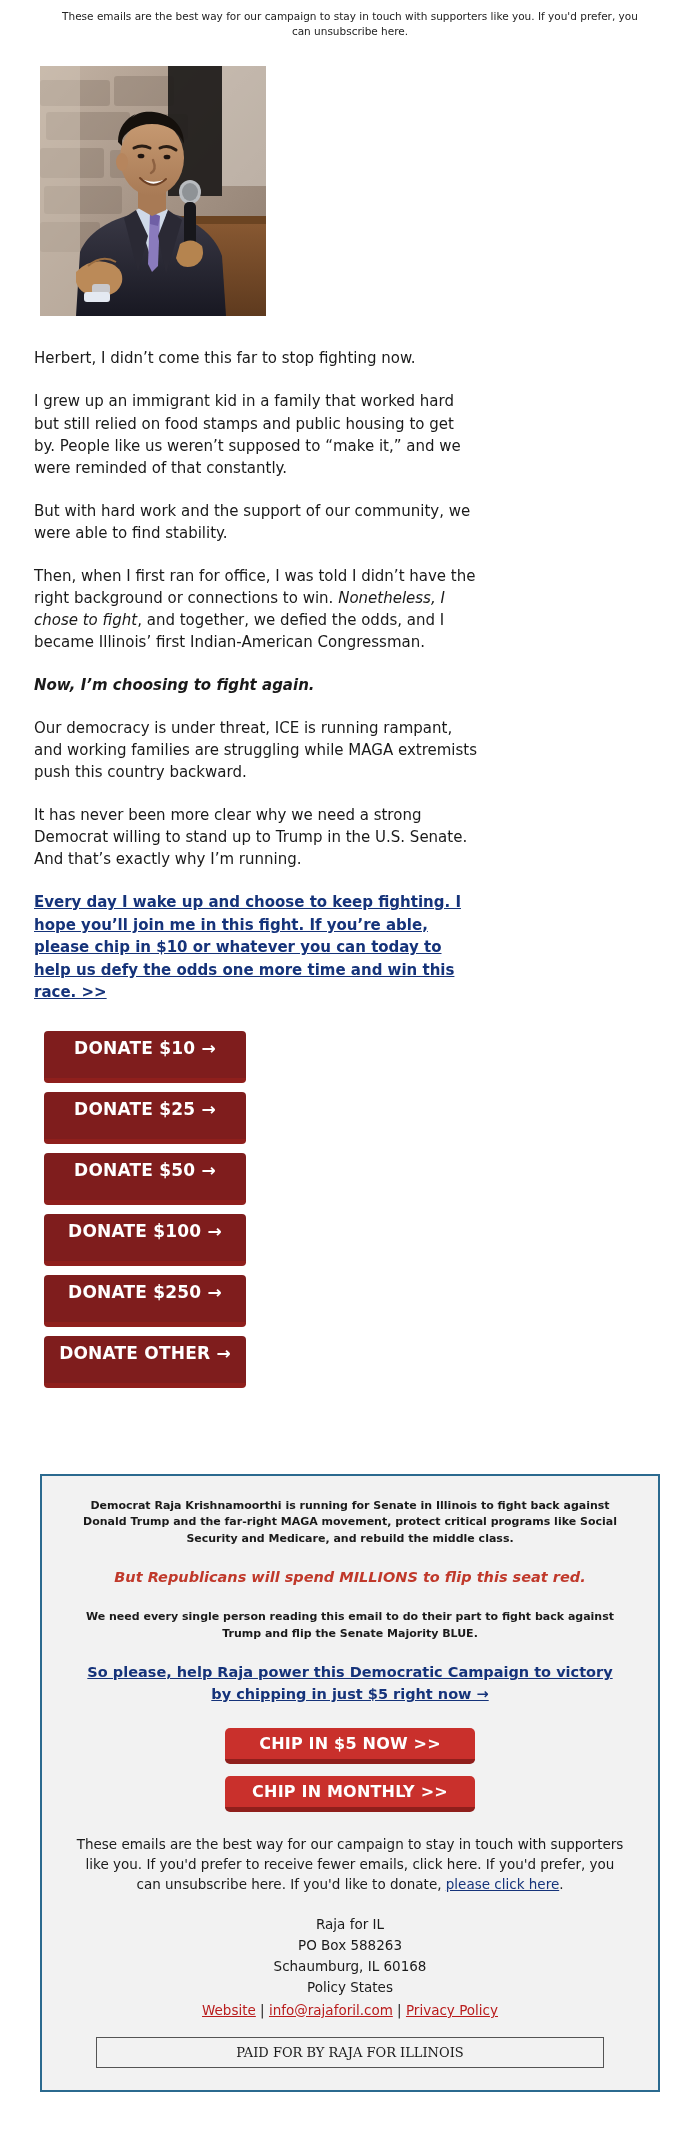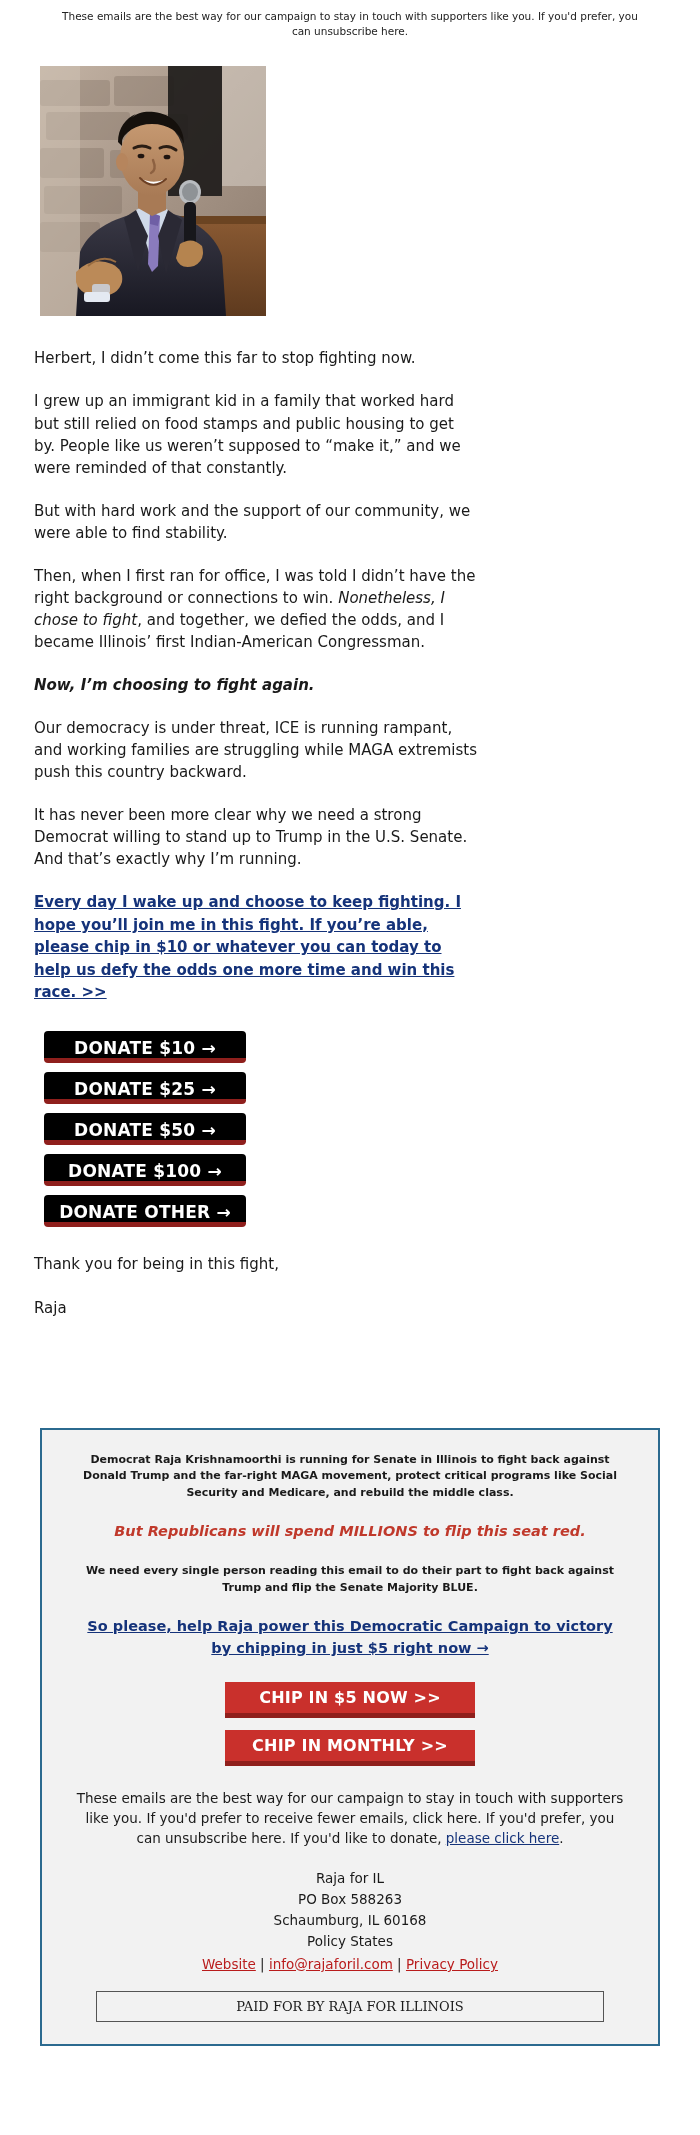--- a/index.html
+++ b/index.html
@@ -82,22 +82,22 @@
   
   .donate-grid {
     padding: 5px 30px 0 44px;
     display: flex;
     flex-wrap: wrap;
     width: 470px;
     gap: 9px 10px;
   }
   .donate-btn {
     width: 202px;
-    height: 32px;
-    background: #000000;
+    height: 52px;
+    background: #7f1d1d;
     border: 0;
     border-bottom: 5px solid #8f1f1c;
     border-radius: 4px;
     color: #ffffff;
     font-family: "DejaVu Sans", "Liberation Sans", sans-serif;
     font-size: 17px;
     font-weight: bold;
     letter-spacing: 0.2px;
     line-height: 35px;
     text-align: center;
@@ -159,21 +159,21 @@
     text-align: center;
     margin-bottom: 12px;
   }
   .chip-btn {
     display: inline-block;
     width: 250px;
     height: 36px;
     background: #c9302c;
     border: 0;
     border-bottom: 5px solid #8f1f1c;
-    border-radius: 0;
+    border-radius: 5px;
     color: #ffffff;
     font-family: "DejaVu Sans", "Liberation Sans", sans-serif;
     font-size: 16px;
     font-weight: bold;
     line-height: 31px;
     text-align: center;
     text-decoration: none;
     cursor: pointer;
     letter-spacing: 0.2px;
   }
@@ -332,27 +332,24 @@
     <p>Our democracy is under threat, ICE is running rampant, and working families are struggling while MAGA extremists push this country backward.</p>
     <p>It has never been more clear why we need a strong Democrat willing to stand up to Trump in the U.S. Senate. And that’s exactly why I’m running.</p>
     <a class="cta-link" href="#">Every day I wake up and choose to keep fighting. I hope you’ll join me in this fight. If you’re able, please chip in $10 or whatever you can today to help us defy the odds one more time and win this race. &gt;&gt;</a>
   </div>
 
   <div class="donate-grid">
     <a class="donate-btn" href="#">DONATE $10 →</a>
     <a class="donate-btn" href="#">DONATE $25 →</a>
     <a class="donate-btn" href="#">DONATE $50 →</a>
     <a class="donate-btn" href="#">DONATE $100 →</a>
+    <a class="donate-btn" href="#">DONATE $250 →</a>
     <a class="donate-btn" href="#">DONATE OTHER →</a>
   </div>
 
-  <div class="signoff">
-    <p>Thank you for being in this fight,</p>
-    <p>Raja</p>
-  </div>
 
   <div class="spacer-big"></div>
 
   <div class="footer-card">
     <p>Democrat Raja Krishnamoorthi is running for Senate in Illinois to fight back against Donald Trump and the far-right MAGA movement, protect critical programs like Social Security and Medicare, and rebuild the middle class.</p>
     <p class="alert">But Republicans will spend MILLIONS to flip this seat red.</p>
     <p>We need every single person reading this email to do their part to fight back against Trump and flip the Senate Majority BLUE.</p>
     <a class="footer-cta" href="#">So please, help Raja power this Democratic Campaign to victory by chipping in just $5 right now →</a>
 
     <div class="chip-btn-row">

